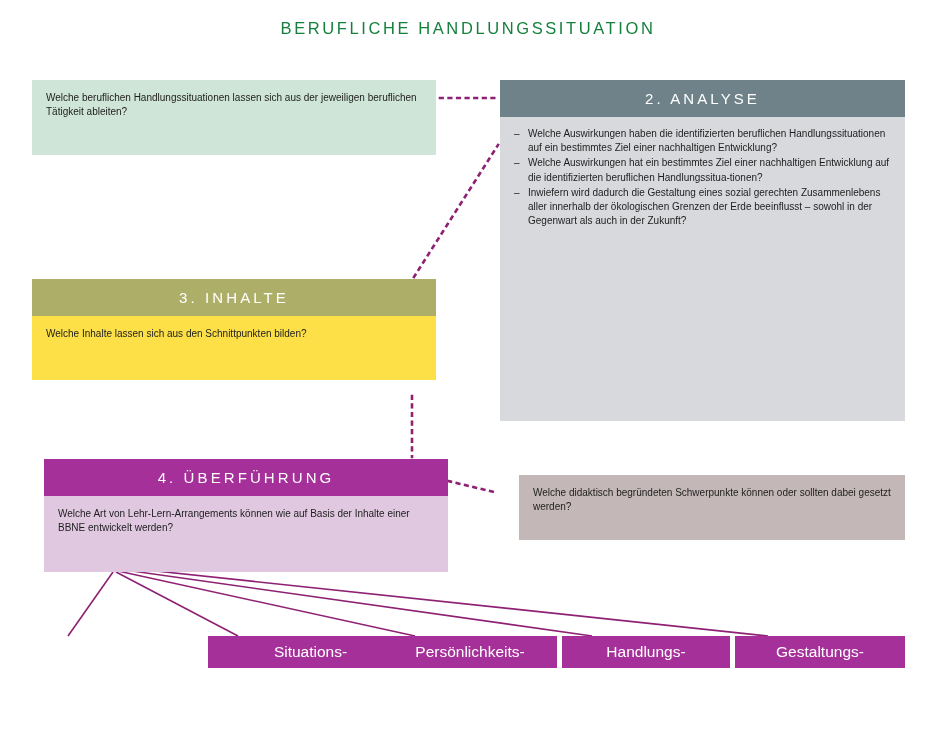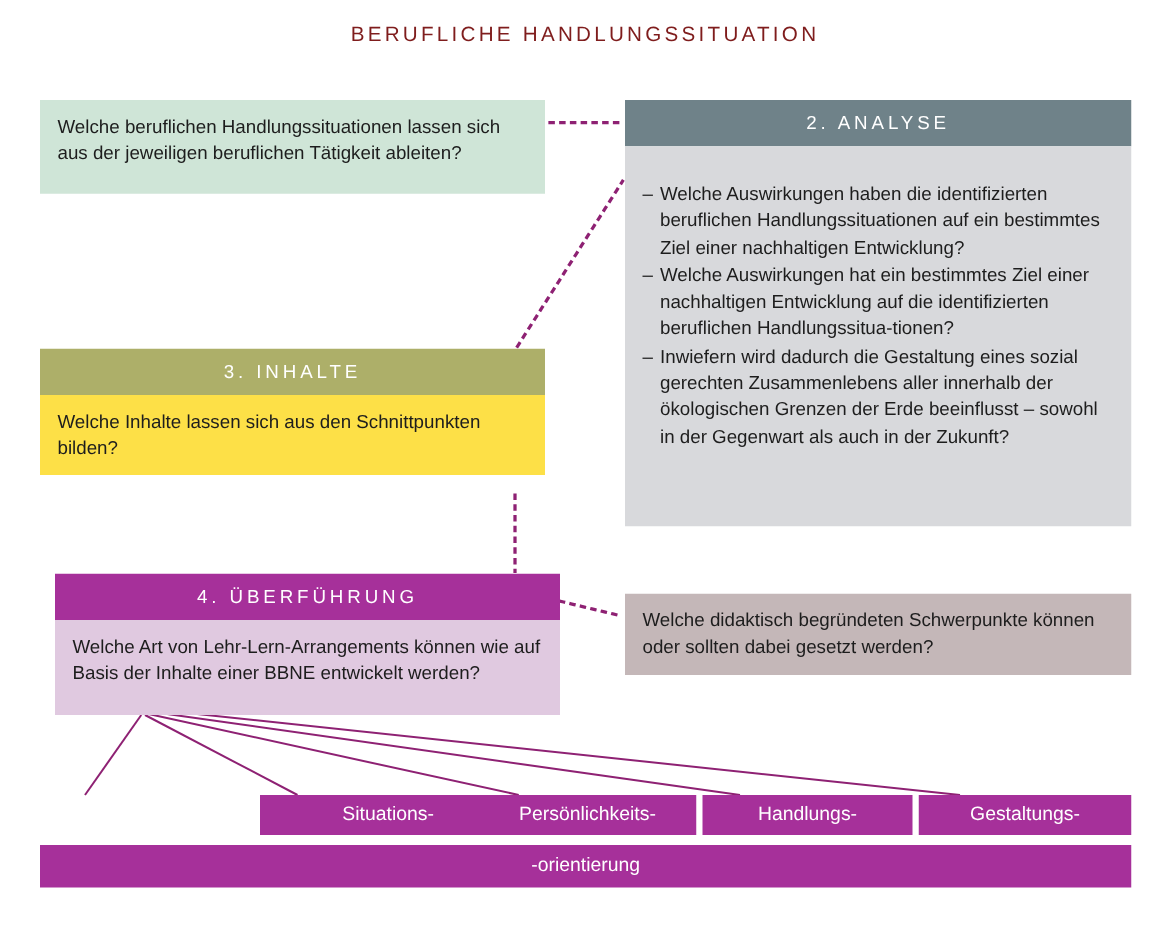--- a/index.html
+++ b/index.html
@@ -28,40 +28,40 @@
   }
 
   .diagram-title {
     position: absolute;
     left: 0;
     top: 19px;
     width: 936px;
     text-align: center;
     font-size: 16.5px;
     letter-spacing: 2.6px;
-    color: #7f1d1d;
+    color: #15803d;
     font-weight: 400;
   }
 
   .card {
     position: absolute;
     box-sizing: border-box;
   }
   .card-header {
     text-align: center;
     color: #ffffff;
     font-size: 15px;
     letter-spacing: 3.1px;
     line-height: 1;
     padding: 11px 0 11px 0;
     font-weight: 400;
     white-space: nowrap;
   }
   .card-body {
-    font-size: 15px;
+    font-size: 10px;
     line-height: 1.42;
     color: #1d1d1d;
     padding: 11px 14px 14px 14px;
     box-sizing: border-box;
   }
   .card-body p { margin: 0; }
   .bullet-list {
     margin: 0;
     padding: 0;
     list-style: none;
@@ -79,36 +79,36 @@
   }
 
   
   #card-identifikation { left: 32px; top: 80px; width: 404px; }
   #card-identifikation .card-header { background: #5bb795; }
   #card-identifikation .card-body { background: #cfe5d7; height: 75px; }
 
   
   #card-analyse { left: 500px; top: 80px; width: 405px; }
   #card-analyse .card-header { background: #6f8289; }
-  #card-analyse .card-body { background: #d8d9dc; height: 304px; padding-top: 28px; }
+  #card-analyse .card-body { background: #d8d9dc; height: 304px; padding-top: 10px; }
 
   
   #card-inhalte { left: 32px; top: 279px; width: 404px; }
   #card-inhalte .card-header { background: #adaf69; }
   #card-inhalte .card-body { background: #fde047; height: 64px; }
 
   
   #card-ueberfuehrung { left: 44px; top: 459px; width: 404px; }
   #card-ueberfuehrung .card-header { background: #a6309a; }
   #card-ueberfuehrung .card-body { background: #e0c9e0; height: 76px; }
 
   
   #card-umsetzung { left: 500px; top: 475px; width: 405px; }
   #card-umsetzung .card-header { background: #463436; }
-  #card-umsetzung .card-body { background: #c4b7b8; height: 65px; }
+  #card-umsetzung .card-body { background: #c4b7b8; height: 65px; margin-left: 19px; }
 
   
   .chip {
     position: absolute;
     height: 32px;
     background: #a6309a;
     color: #ffffff;
     font-size: 15.5px;
     display: flex;
     align-items: center;
@@ -197,15 +197,14 @@
     <div class="card-body">
       <p>Welche didaktisch begründeten Schwerpunkte können oder sollten dabei gesetzt werden?</p>
     </div>
   </div>
 
   <div class="chip" id="chip-1">Situations-</div>
   <div class="chip" id="chip-2">Persönlichkeits-</div>
   <div class="chip" id="chip-3">Handlungs-</div>
   <div class="chip" id="chip-4">Gestaltungs-</div>
 
-  <div id="orientierung-bar">-orientierung</div>
 
 </div>
 
 </body></html>

